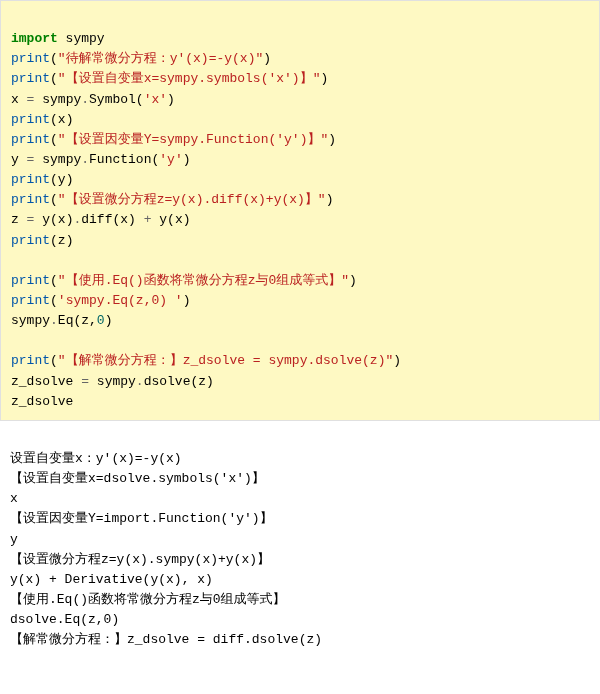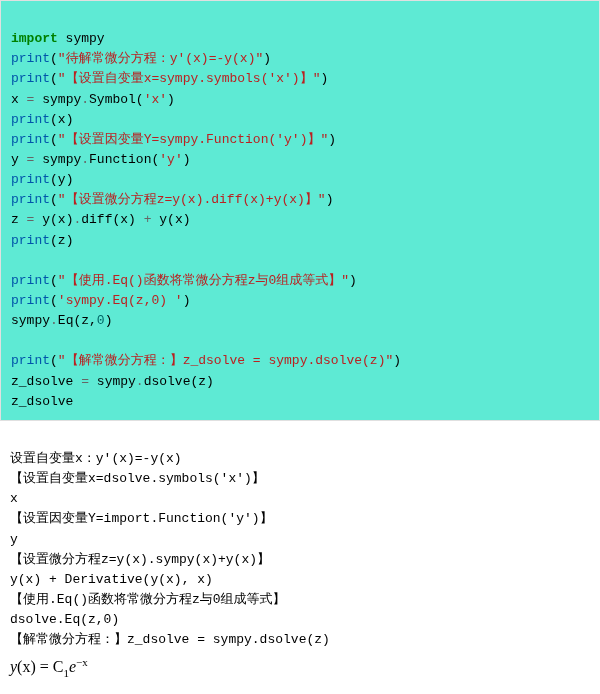--- a/index.html
+++ b/index.html
@@ -5,21 +5,21 @@
   body {
     margin: 0;
     padding: 0;
     font-family: Consolas, Monaco, 'Courier New', monospace;
     font-size: 13px;
     line-height: 1.55;
     width: 600px;
     background: #fff;
   }
   .code-cell {
-    background: #5eead4;
+    background: #fef9c3;
     border: 1px solid #e0e0e0;
     padding: 8px 10px;
     white-space: pre;
     overflow: hidden;
   }
   .output-cell {
     background: #ffffff;
     padding: 8px 10px;
     white-space: pre;
     position: relative;
@@ -73,16 +73,15 @@
 <div class="output-cell">
 <span>设置自变量x：y'(x)=-y(x)</span>
 <span>【设置自变量x=dsolve.symbols('x')】</span>
 <span>x</span>
 <span>【设置因变量Y=import.Function('y')】</span>
 <span>y</span>
 <span>【设置微分方程z=y(x).sympy(x)+y(x)】</span>
 <span>y(x) + Derivative(y(x), x)</span>
 <span>【使用.Eq()函数将常微分方程z与0组成等式】</span>
 <span>dsolve.Eq(z,0) </span>
-<span>【解常微分方程：】z_dsolve = sympy.dsolve(z)</span>
-<div class="math"><i>y</i><span>(x) = C</span><span class="sub">1</span><i>e</i><span class="sup">−x</span></div>
+<span>【解常微分方程：】z_dsolve = diff.dsolve(z)</span>
 
 </div>
 
 </body></html>

